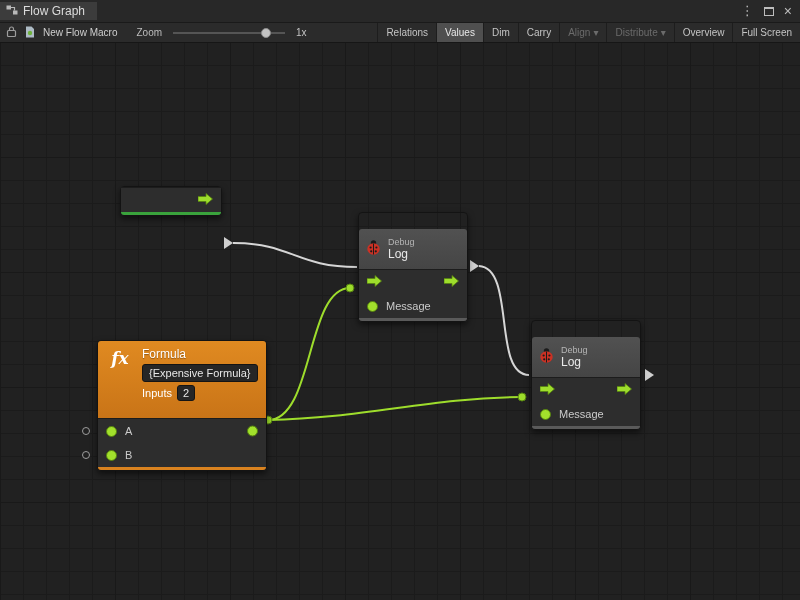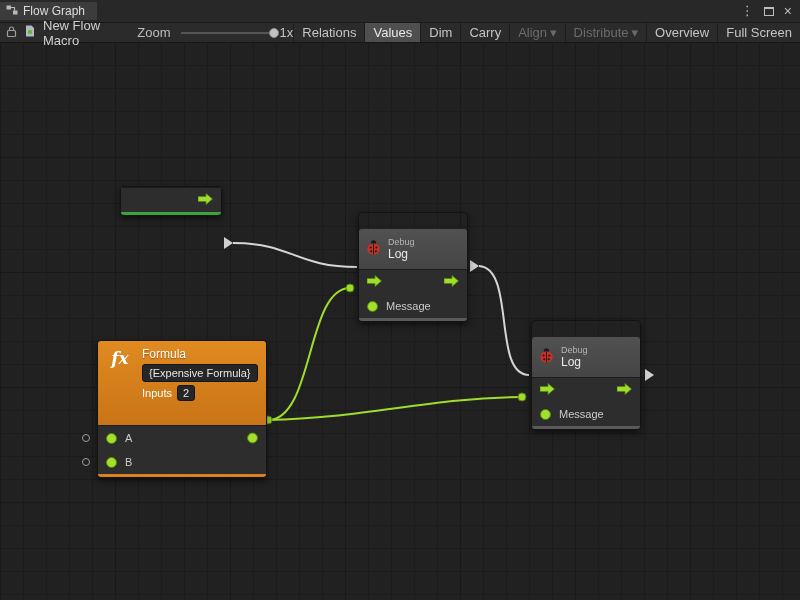--- a/index.html
+++ b/index.html
@@ -8,21 +8,21 @@
   .titlebar{position:absolute;left:0;top:0;width:800px;height:22px;background:#282828;
     border-bottom:1px solid #1a1a1a;display:flex;align-items:center;z-index:5;}
   .tab{height:18px;display:flex;align-items:center;gap:5px;padding:0 12px 0 6px;
     background:#3c3c3c;color:#dcdcdc;font-size:12px;}
   .tb-right{margin-left:auto;display:flex;align-items:center;gap:10px;padding-right:8px;color:#bdbdbd;}
   .kebab{font-size:13px;line-height:22px;cursor:default;}
   .maxbox{display:inline-block;width:8px;height:6px;border:1px solid #bdbdbd;border-top-width:2px;}
   .closex{font-size:14px;line-height:22px;}
   
   .toolbar{position:absolute;left:0;top:23px;width:800px;height:19px;background:#2b2b2b;
-    border-bottom:1px solid #161616;display:flex;align-items:center;font-size:13px;color:#c4c4c4;z-index:5;}
+    border-bottom:1px solid #161616;display:flex;align-items:center;font-size:10px;color:#c4c4c4;z-index:5;}
   .tool-left{display:flex;align-items:center;gap:7px;padding-left:6px;}
   .macro-name{color:#cfcfcf;}
   .zoom-label{margin-left:12px;color:#bdbdbd;}
   .slider{position:relative;width:112px;height:12px;margin:0 4px;}
   .slider .track{position:absolute;left:0;right:0;top:5px;height:2px;background:#555;}
   .slider .handle{position:absolute;top:1px;left:88px;width:10px;height:10px;border-radius:50%;
     background:#c2c2c2;border:1px solid #8a8a8a;box-sizing:border-box;}
   .tool-right{margin-left:auto;display:flex;height:19px;}
   .tbtn{display:flex;align-items:center;gap:3px;padding:0 8px;border-left:1px solid #1d1d1d;
     color:#c4c4c4;white-space:nowrap;cursor:default;}
@@ -53,21 +53,21 @@
   .update-head{background:linear-gradient(#47a53e,#2f8c30);height:34px;}
   .update-foot{border-bottom:3px solid #3aa33c;border-radius:0 0 3px 3px;}
   .u-title{font-size:12px;color:#fff;line-height:13px;}
   .u-sub{font-size:10px;color:#d2ecd0;line-height:12px;}
   
   .debug-head{background:linear-gradient(#515151,#454545);height:32px;margin-top:16px;}
   .d-cat{display:block;font-size:9px;color:#b5b5b5;line-height:10px;}
   .d-title{display:block;font-size:12px;color:#e9e9e9;line-height:14px;}
   .debug-foot{border-bottom:3px solid #5a5a5a;border-radius:0 0 3px 3px;}
   
-  .formula-head{background:linear-gradient(#e08a21,#c97417);align-items:flex-start;padding:6px 8px 24px 6px;}
+  .formula-head{background:linear-gradient(#e08a21,#c97417);align-items:flex-start;padding:6px 8px 17px 6px;}
   .fx{font-family:"DejaVu Serif",serif;font-style:italic;font-weight:bold;font-size:17px;
     color:#fff;width:32px;text-align:center;line-height:22px;flex:0 0 auto;}
   .f-col{display:flex;flex-direction:column;gap:3px;}
   .f-title{font-size:12px;color:#fff;text-shadow:0 1px 1px rgba(0,0,0,.35);}
   .chip{background:#262626;border:1px solid #141414;border-radius:3px;color:#e6e6e6;
     font-size:11px;padding:2px 6px;align-self:flex-start;}
   .inputs-row{display:flex;align-items:center;gap:5px;font-size:11px;color:#fff;text-align:right;}
   .chip.small{padding:1px 5px;}
   .formula-foot{border-bottom:3px solid #d9821f;border-radius:0 0 3px 3px;}
 </style>

